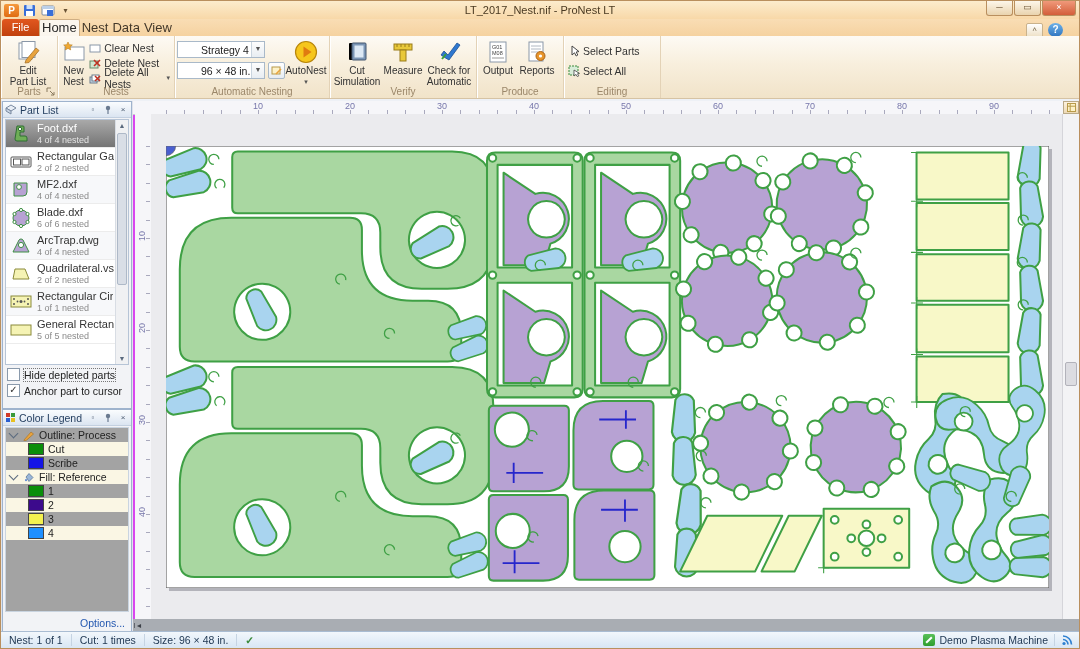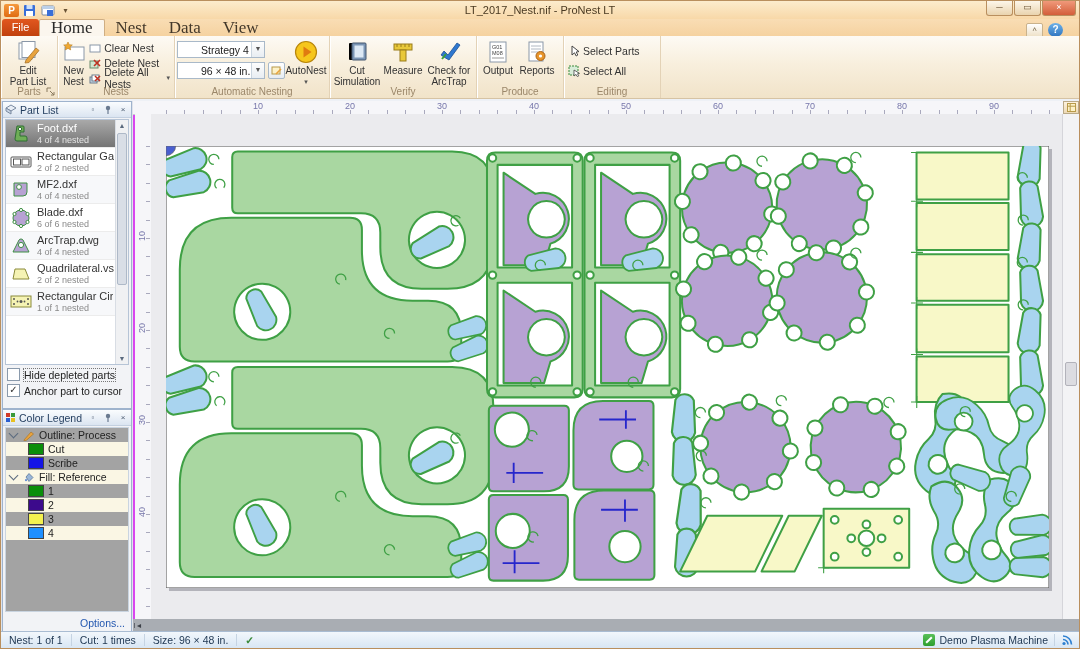--- a/index.html
+++ b/index.html
@@ -20,21 +20,21 @@
   .wbtn{width:25px;height:14px;border:1px solid #b98f5e;border-top:none;border-radius:0 0 3px 3px;
         background:linear-gradient(#fdf6ea,#e9d3ae);color:#6b5436;font-size:9px;line-height:13px;
         text-align:center;margin-left:1px;}
   .wbtn.close{width:32px;background:linear-gradient(#f0997a,#d35e3a);color:#fff;}
 
   
   .tabsrow{position:absolute;left:0;top:18px;right:0;height:17px;
     background:linear-gradient(#f9ddb4,#f5d2a0);display:flex;align-items:flex-end;}
   .filetab{width:37px;height:17px;background:linear-gradient(#e2571f,#c0410e);color:#fff;
     text-align:center;line-height:17px;border-radius:3px 3px 0 0;margin-left:1px;font-size:11px;}
-  .rtab{padding:0 11px;height:16px;line-height:16px;color:#433télé;color:#43382a;font-size:17px;font-family:Liberation Serif, serif;}
+  .rtab{padding:0 2px;height:16px;line-height:16px;color:#433télé;color:#43382a;font-size:13px;}
   .rtab.active{background:#fbf6ee;border:1px solid #cfae83;border-bottom:none;border-radius:2px 2px 0 0;
     height:16px;color:#2a2a2a;}
   .ribbon-min{position:absolute;right:36px;top:22px;width:15px;height:13px;border:1px solid #c9b28c;
     border-radius:2px;background:linear-gradient(#fff,#eddfc4);color:#7a6a4a;font-size:8px;
     text-align:center;line-height:12px;}
   .helpbtn{position:absolute;right:16px;top:22px;width:15px;height:14px;border-radius:50%;
     background:linear-gradient(#6db1e8,#2f74c0);color:#fff;font-size:10px;font-weight:bold;
     text-align:center;line-height:14px;}
 
   
@@ -315,21 +315,21 @@
         <span>Measure</span>
       </div>
       <div class="bigbtn">
         <span class="bicon">
           <svg width="24" height="22">
               <path d="M4,14 l3,-4 4,4 9,-12 3,2 -11,15 -5,-3 Z" fill="#2f78d0" stroke="#1a4f92" stroke-width="0.8"></path>
               <path d="M5,18 l4,-5" stroke="#3aa03a" stroke-width="2"></path>
             </svg>
         </span>
         <span>Check for</span>
-        <span>ArcTrap</span>
+        <span>Automatic</span>
       </div>
       <span class="rgroup-label">Verify</span>
     </div>
 
     <div class="rgroup" style="width:82px">
       <div class="bigbtn" style="width:38px">
         <span class="bicon">
           <svg width="20" height="22">
               <rect x="2" y="1" width="16" height="20" fill="#fff" stroke="#8a97a8"></rect>
               <text x="4" y="8" font-size="5.5" fill="#444">G01</text>
@@ -484,20 +484,31 @@
                 <circle cx="4" cy="10" r="1" fill="#555"></circle>
                 <circle cx="18" cy="10" r="1" fill="#555"></circle>
                 <circle cx="11" cy="7.5" r="1.5" fill="#555"></circle>
                 <circle cx="7.5" cy="7.5" r="0.9" fill="#555"></circle>
                 <circle cx="14.5" cy="7.5" r="0.9" fill="#555"></circle>
               </svg>
             </span>
           <span class="ptext">
               <span class="pname">Rectangular Cir</span>
               <span class="pcount">1 of 1 nested</span>
+            </span>
+        </div>
+        <div class="plitem">
+          <span class="plicon">
+              <svg width="22" height="14">
+                <rect x="1" y="2" width="20" height="10" fill="#f5f3b4" stroke="#8a8a3a"></rect>
+              </svg>
+            </span>
+          <span class="ptext">
+              <span class="pname">General Rectan</span>
+              <span class="pcount">5 of 5 nested</span>
             </span>
         </div>
         <div class="plscroll">
           <div class="arr">▲</div>
           <div class="thumb"></div>
           <div class="arr dn">▼</div>
         </div>
       </div>
       <div style="position:absolute;left:0;right:0;top:263px">
         <div class="chkrow">

